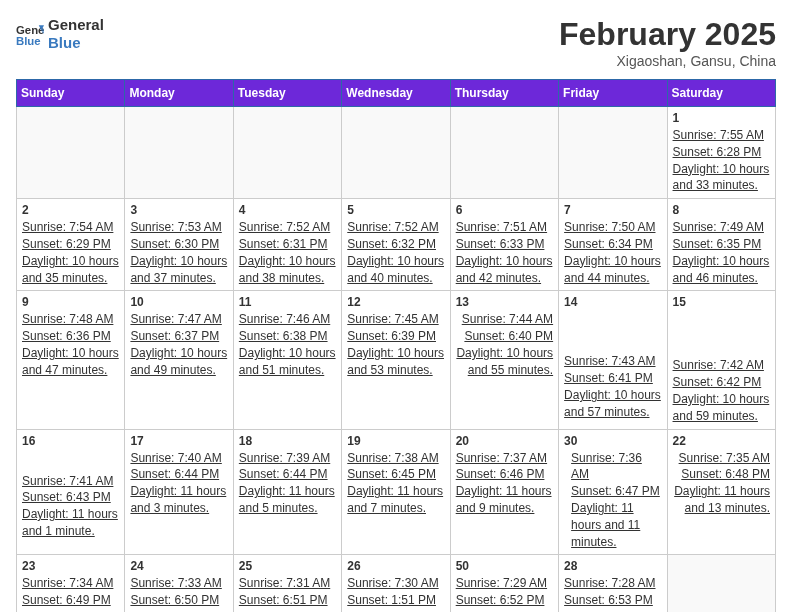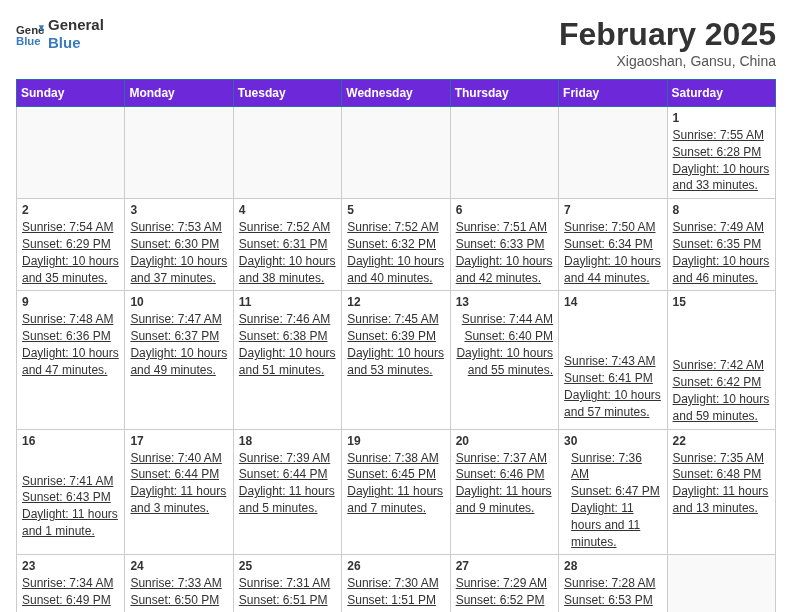--- a/index.html
+++ b/index.html
@@ -246,21 +246,21 @@
 Daylight: 11 hours and 9 minutes.</div>
         </td>
         <td>
           <span class="day-num">30</span>
           <div class="day-info" style="white-space: pre-line; margin-left: 7px;">Sunrise: 7:36 AM
 Sunset: 6:47 PM
 Daylight: 11 hours and 11 minutes.</div>
         </td>
         <td>
           <span class="day-num">22</span>
-          <div class="day-info" style="white-space: pre-line;">Sunrise: 7:35 AM
+          <div class="day-info" style="white-space: pre-line; text-align: right;">Sunrise: 7:35 AM
 Sunset: 6:48 PM
 Daylight: 11 hours and 13 minutes.</div>
         </td>
       </tr>
       <tr>
         <td>
           <span class="day-num">23</span>
           <div class="day-info" style="white-space: pre-line;">Sunrise: 7:34 AM
 Sunset: 6:49 PM
 Daylight: 11 hours and 15 minutes.</div>
@@ -277,21 +277,21 @@
 Sunset: 6:51 PM
 Daylight: 11 hours and 19 minutes.</div>
         </td>
         <td>
           <span class="day-num">26</span>
           <div class="day-info" style="white-space: pre-line;">Sunrise: 7:30 AM
 Sunset: 1:51 PM
 Daylight: 11 hours and 21 minutes.</div>
         </td>
         <td>
-          <span class="day-num">27</span>
+          <span class="day-num">50</span>
           <div class="day-info" style="white-space: pre-line;">Sunrise: 7:29 AM
 Sunset: 6:52 PM
 Daylight: 11 hours and 23 minutes.</div>
         </td>
         <td>
           <span class="day-num">28</span>
           <div class="day-info" style="white-space: pre-line;">Sunrise: 7:28 AM
 Sunset: 6:53 PM
 Daylight: 11 hours and 25 minutes.</div>
         </td>

